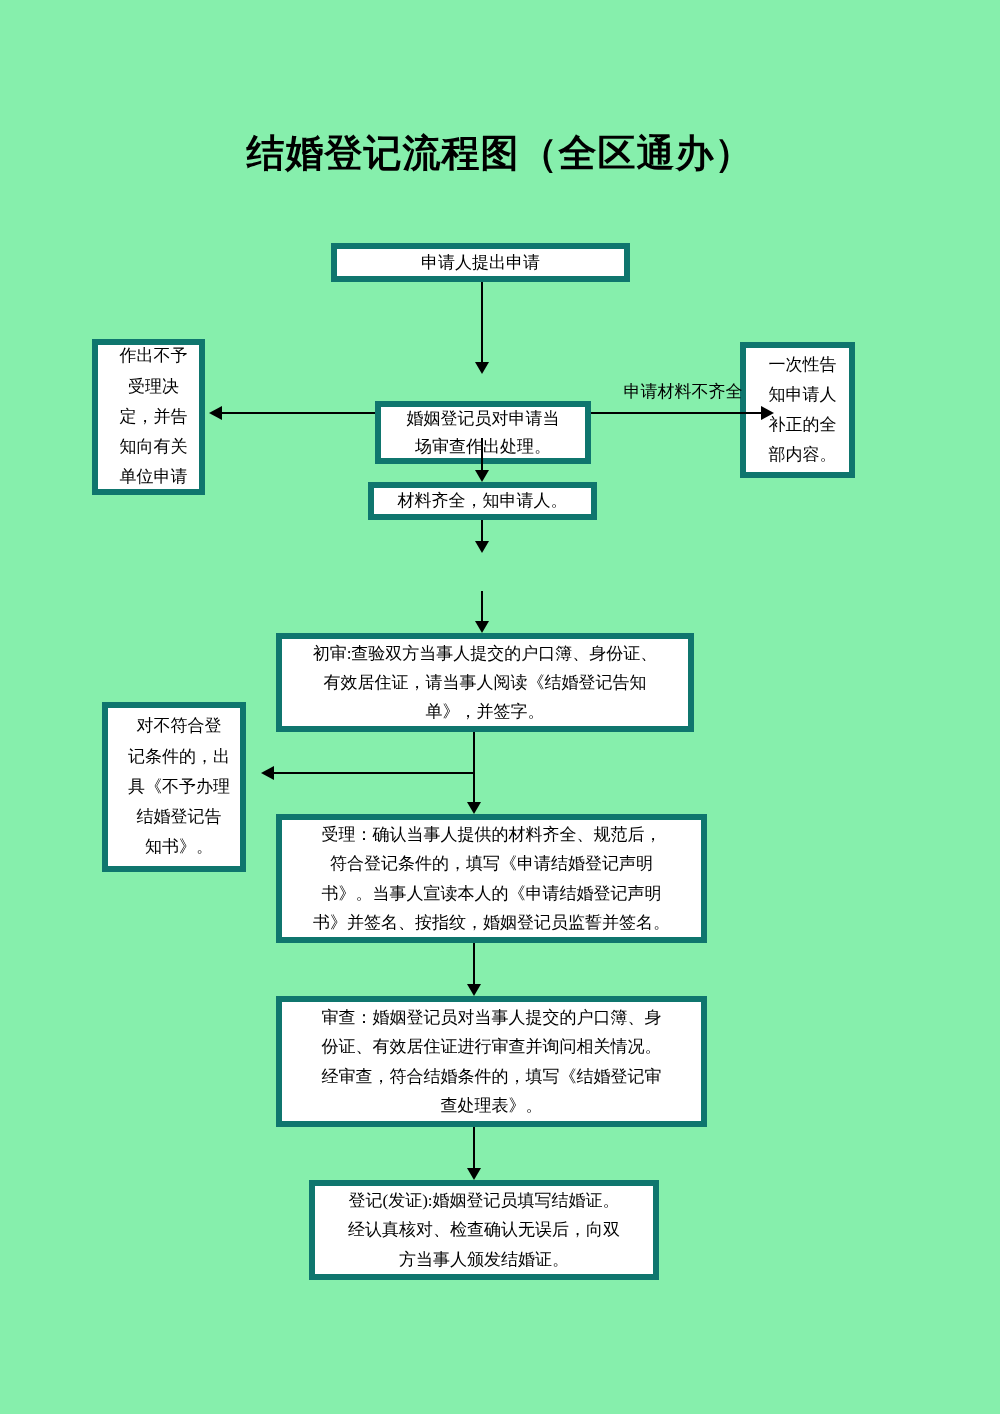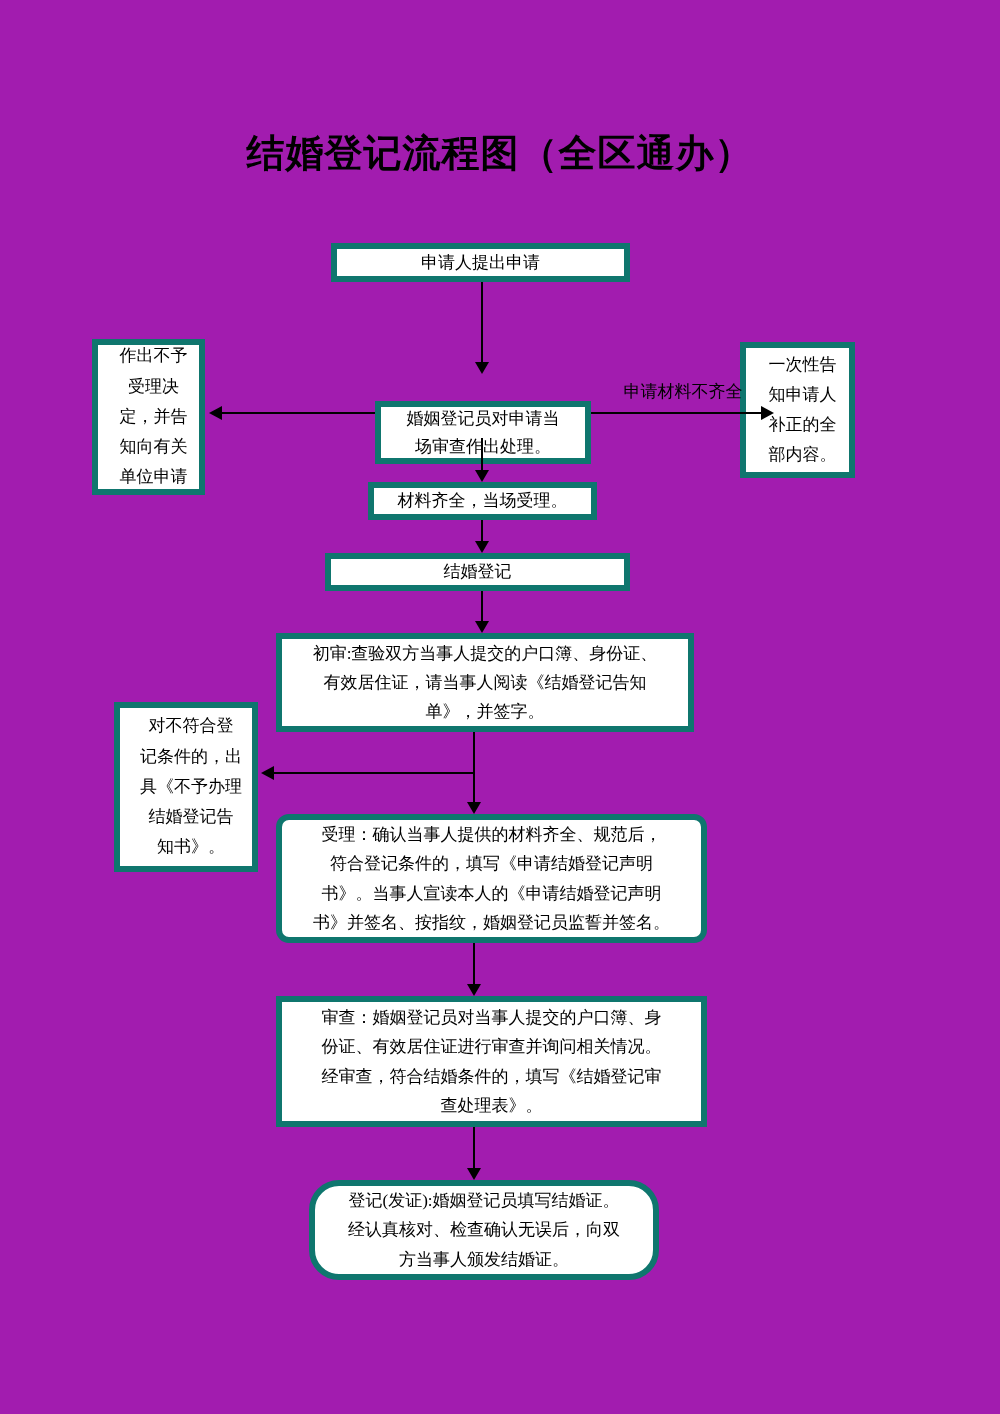--- a/index.html
+++ b/index.html
@@ -8,21 +8,21 @@
     background: #ffffff;
   }
   body {
     font-family: "Liberation Serif", "DejaVu Serif", serif;
     color: #000000;
   }
   #page {
     position: relative;
     width: 1000px;
     height: 1414px;
-    background: #a21caf;
+    background: #86efac;
     overflow: hidden;
   }
 
   
   #title {
     position: absolute;
     left: 0;
     top: 131px;
     width: 1000px;
     text-align: center;
@@ -148,72 +148,69 @@
   </div>
 
   <div class="hline" style="left:591px; top:412px; width:170px;"></div>
   <div class="arrow-right" style="left:761px; top:406px;"></div>
   <div class="edge-label" style="left:607px; top:378px; width:152px;">申请材料不齐全</div>
 
   <div class="vline" style="left:481px; top:438px; height:32px;"></div>
   <div class="arrow-down" style="left:475px; top:470px;"></div>
 
   <div class="box" style="left:368px; top:482px; width:229px; height:38px;">
-    <span class="txt">材料齐全，当场受理。</span>
+    <span class="txt">材料齐全，知申请人。</span>
   </div>
 
   <div class="vline" style="left:481px; top:520px; height:21px;"></div>
   <div class="arrow-down" style="left:475px; top:541px;"></div>
 
-  <div class="box" style="left:325px; top:553px; width:305px; height:38px;">
-    <span class="txt">结婚登记</span>
-  </div>
 
   <div class="vline" style="left:481px; top:591px; height:30px;"></div>
   <div class="arrow-down" style="left:475px; top:621px;"></div>
 
   <div class="box wide-lines" style="left:276px; top:633px; width:418px; height:99px;">
     <span class="txt">初审:查验双方当事人提交的户口簿、身份证、
 有效居住证，请当事人阅读《结婚登记告知
 单》，并签字。</span>
   </div>
 
-  <div class="box narrow" style="left:114px; top:702px; width:144px; height:170px;">
+  <div class="box narrow" style="left:102px; top:702px; width:144px; height:170px;">
     <span class="txt">对不符合登
 记条件的，出
 具《不予办理
 结婚登记告
 知书》。</span>
   </div>
 
   <div class="vline" style="left:473px; top:732px; height:70px;"></div>
   <div class="arrow-down" style="left:467px; top:802px;"></div>
 
   <div class="hline" style="left:274px; top:772px; width:200px;"></div>
   <div class="arrow-left" style="left:261px; top:766px;"></div>
 
-  <div class="box wide-lines" style="left:276px; top:814px; width:431px; height:129px;border-radius:13px;">
+  <div class="box wide-lines" style="left:276px; top:814px; width:431px; height:129px;">
     <span class="txt">受理：确认当事人提供的材料齐全、规范后，
 符合登记条件的，填写《申请结婚登记声明
 书》。当事人宣读本人的《申请结婚登记声明
 书》并签名、按指纹，婚姻登记员监誓并签名。</span>
   </div>
 
   <div class="vline" style="left:473px; top:943px; height:41px;"></div>
   <div class="arrow-down" style="left:467px; top:984px;"></div>
 
   <div class="box wide-lines" style="left:276px; top:996px; width:431px; height:131px;">
     <span class="txt">审查：婚姻登记员对当事人提交的户口簿、身
 份证、有效居住证进行审查并询问相关情况。
 经审查，符合结婚条件的，填写《结婚登记审
 查处理表》。</span>
   </div>
 
   <div class="vline" style="left:473px; top:1127px; height:41px;"></div>
   <div class="arrow-down" style="left:467px; top:1168px;"></div>
 
-  <div class="box wide-lines" style="left:309px; top:1180px; width:350px; height:100px;border-radius:30px;">
+  <div class="box wide-lines" style="left:309px; top:1180px; width:350px; height:100px;">
     <span class="txt">登记(发证):婚姻登记员填写结婚证。
 经认真核对、检查确认无误后，向双
 方当事人颁发结婚证。</span>
   </div>
 
 </div>
 
 </body></html>

